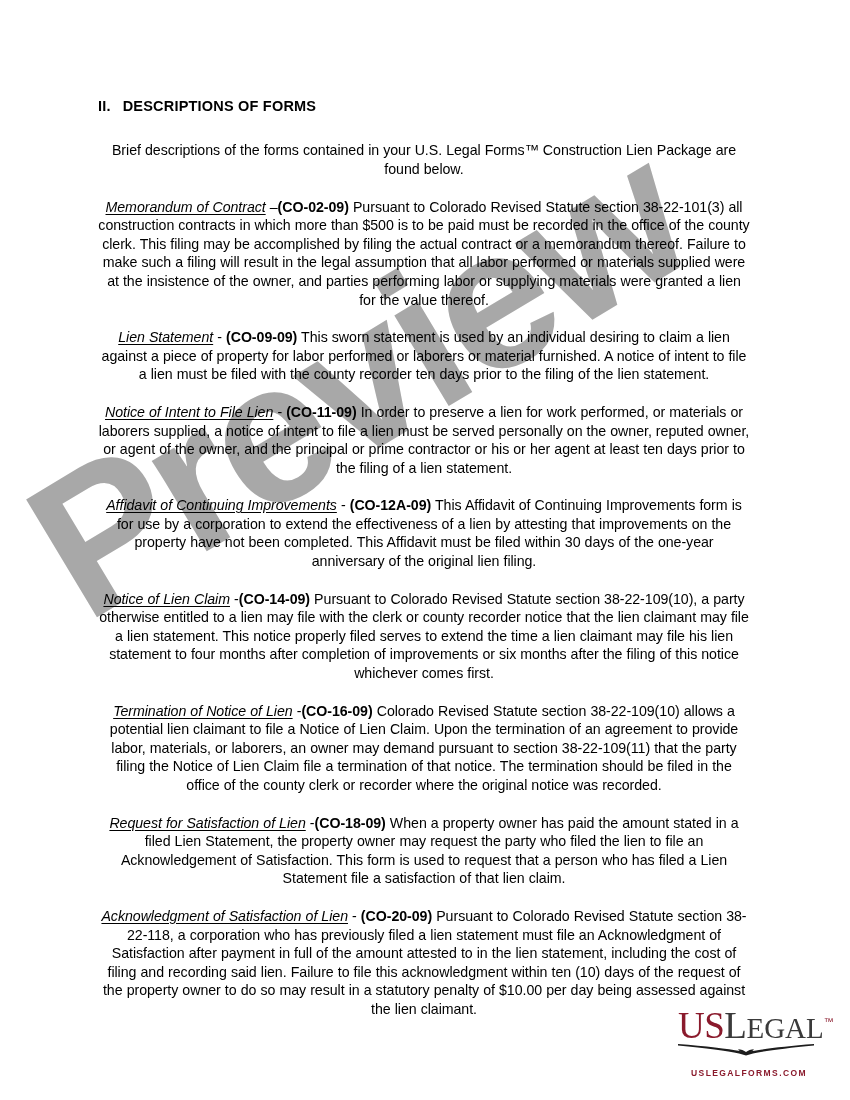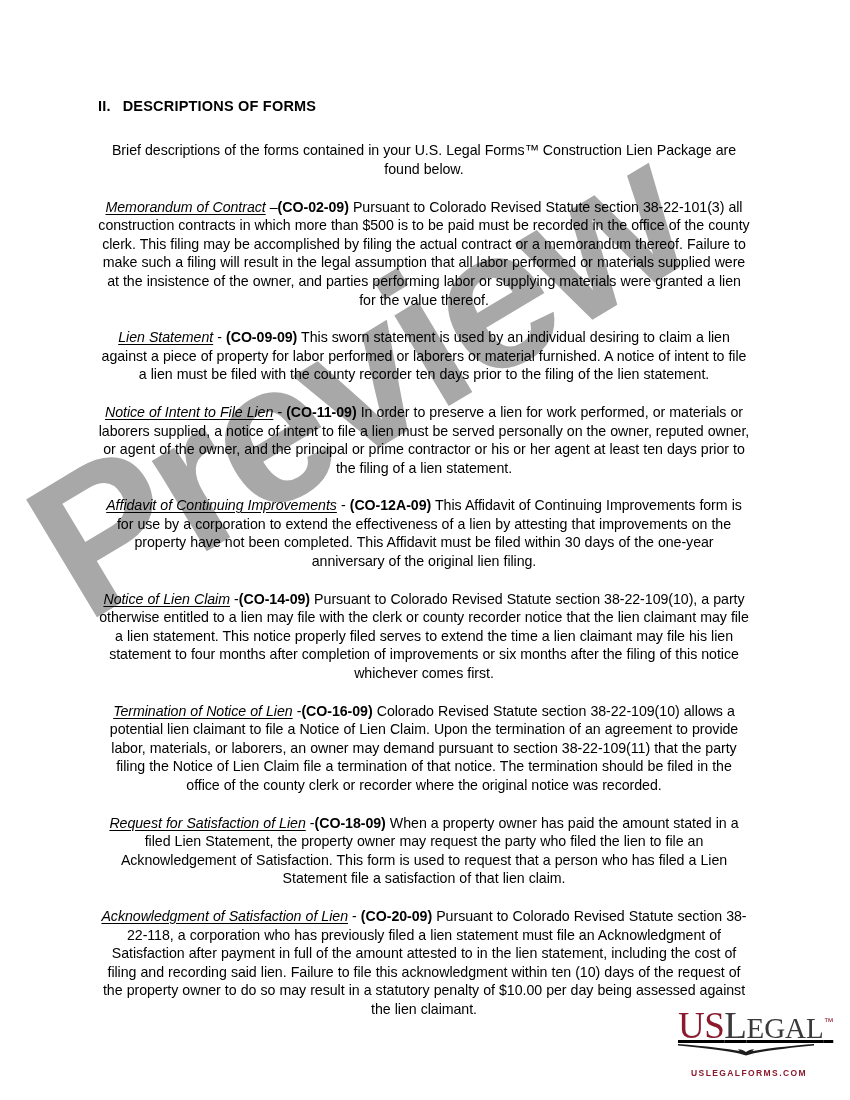--- a/index.html
+++ b/index.html
@@ -95,21 +95,20 @@
   }
   .logo-wordmark {
     font-family: "Liberation Serif", serif;
     font-size: 37px;
     line-height: 1;
     letter-spacing: -0.5px;
     white-space: nowrap;
     display: block;
     text-align: left;
     padding-left: 8px;
-    text-decoration: underline;
   }
   .logo-us {
     color: #8a1a2c;
     font-weight: 400;
   }
   .logo-l {
     color: #3a3a3a;
     font-weight: 400;
   }
   .logo-egal {

